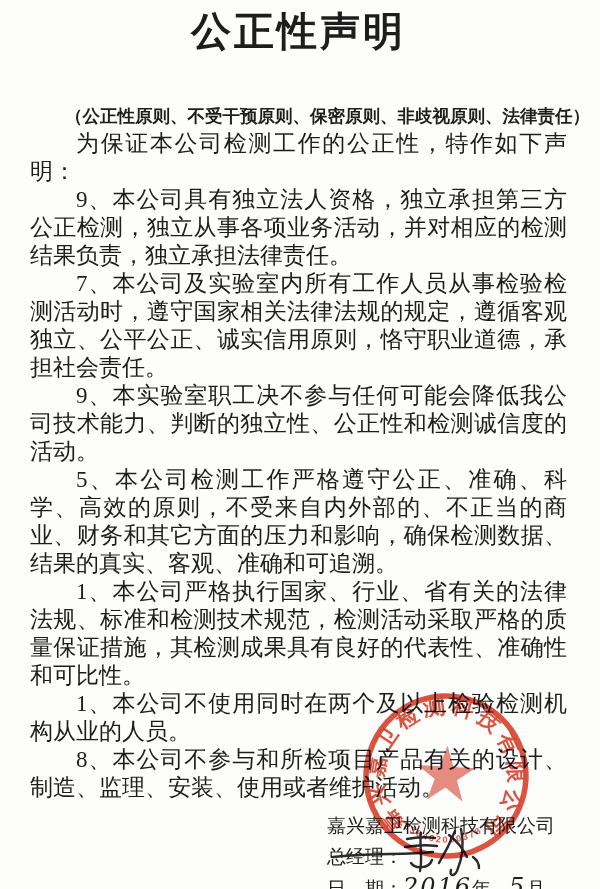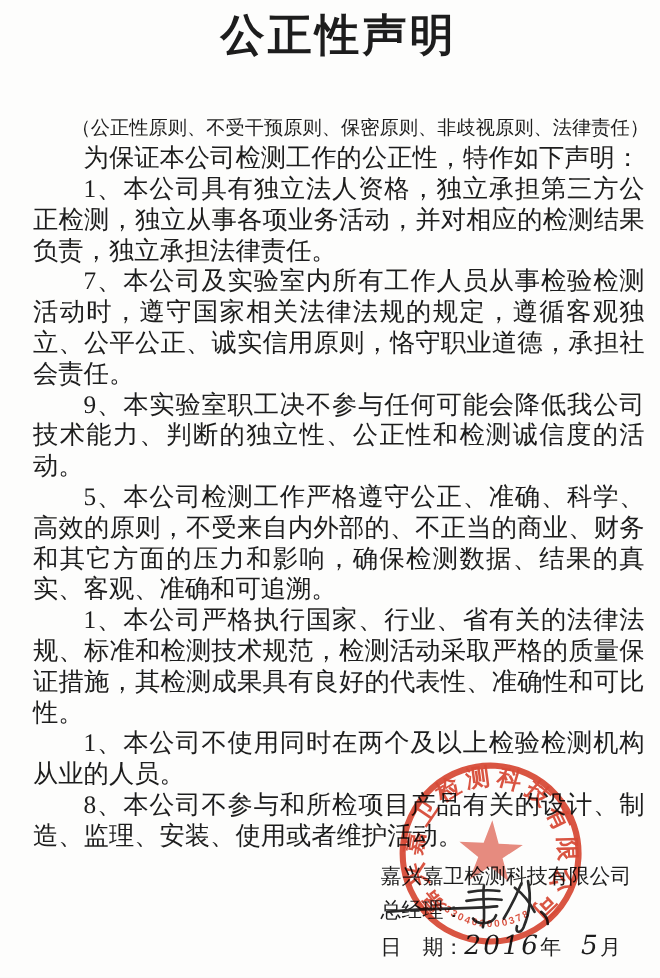--- a/index.html
+++ b/index.html
@@ -2,30 +2,30 @@
 <html><head>
 <meta charset="utf-8">
 <style>
   html,body{margin:0;padding:0;background:#e9e9e9;}
   .page{
     position:relative;
     width:600px;height:889px;
     background:#fdfdfc;
     font-family:"Liberation Serif","DejaVu Serif",serif;
     color:#1d1d1d;
-    padding:6px 14px 0 30px;
+    padding:6px 33px 0 30px;
     box-sizing:border-box;
     overflow:hidden;
   }
   .title{
     font-size:40px;font-weight:700;text-align:center;
     letter-spacing:3px;margin:0 0 44px 0;line-height:52px;
   }
   .principles{
-    font-weight:400;font-size:17.5px;line-height:28px;margin:0;
+    font-weight:700;font-size:17.5px;line-height:28px;margin:0;
     text-indent:2em;white-space:nowrap;
   }
   .para{
     font-size:23px;line-height:28px;margin:0;
     text-indent:2em;text-align:justify;
   }
   .sig-block{
     margin:8px 12px 0 auto;width:fit-content;
     font-size:19px;line-height:31px;text-align:left;
   }
@@ -50,21 +50,21 @@
 
 <div class="page">
 
   <h1 class="title">公正性声明</h1>
 
   <p class="principles">（公正性原则、不受干预原则、保密原则、非歧视原则、法律责任）</p>
 
   <p class="para">为保证本公司检测工作的公正性，特作如下声明：</p>
 
   <div>
-      <p class="para">1、本公司具有独立法人资格，独立承担第三方公正检测，独立从事各项业务活动，并对相应的检测结果负责，独立承担法律责任。</p>
+      <p class="para">9、本公司具有独立法人资格，独立承担第三方公正检测，独立从事各项业务活动，并对相应的检测结果负责，独立承担法律责任。</p>
       <p class="para">7、本公司及实验室内所有工作人员从事检验检测活动时，遵守国家相关法律法规的规定，遵循客观独立、公平公正、诚实信用原则，恪守职业道德，承担社会责任。</p>
       <p class="para">9、本实验室职工决不参与任何可能会降低我公司技术能力、判断的独立性、公正性和检测诚信度的活动。</p>
       <p class="para">5、本公司检测工作严格遵守公正、准确、科学、高效的原则，不受来自内外部的、不正当的商业、财务和其它方面的压力和影响，确保检测数据、结果的真实、客观、准确和可追溯。</p>
       <p class="para">1、本公司严格执行国家、行业、省有关的法律法规、标准和检测技术规范，检测活动采取严格的质量保证措施，其检测成果具有良好的代表性、准确性和可比性。</p>
       <p class="para">1、本公司不使用同时在两个及以上检验检测机构从业的人员。</p>
       <p class="para">8、本公司不参与和所检项目产品有关的设计、制造、监理、安装、使用或者维护活动。</p>
     </div>
 
   <div class="sig-block">
     <div class="sig-row">嘉兴嘉卫检测科技有限公司</div>

